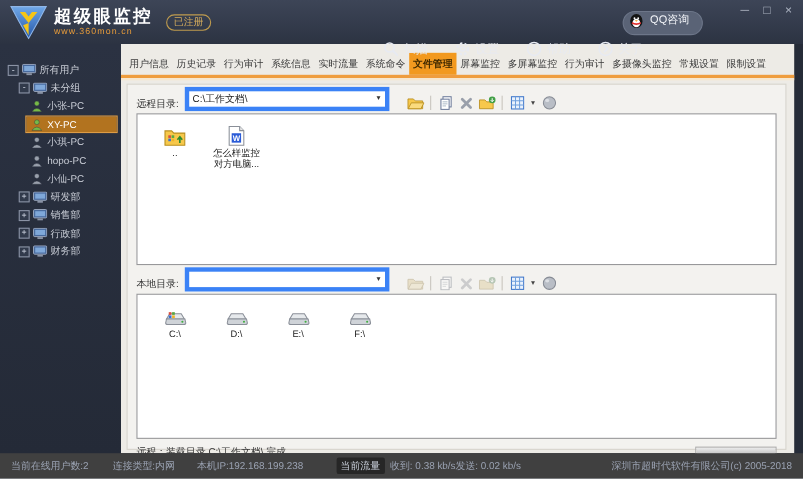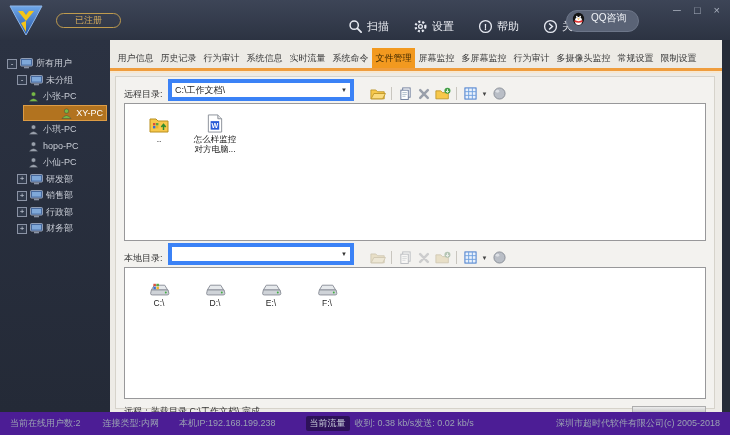--- a/index.html
+++ b/index.html
@@ -5,42 +5,42 @@
   html,body{margin:0;padding:0}
   body{width:730px;height:435px;background:#262c38;font-family:"Liberation Sans","DejaVu Sans",sans-serif;overflow:hidden;-webkit-font-smoothing:antialiased}
   .window{width:730px;height:435px;display:flex;flex-direction:column}
   
   .topbar{flex:0 0 40px;background:linear-gradient(180deg,#3d4557,#2c3342);position:relative;display:flex;align-items:center}
   .brand{display:flex;align-items:center;margin-left:8px}
   .logo{width:36px;height:32px}
   .brand-text{margin-left:5px;display:flex;flex-direction:column}
   .brand-title{font-size:16px;font-weight:bold;color:#fff;letter-spacing:2px;line-height:17px}
   .brand-url{font-size:8px;color:#e89c3a;letter-spacing:1px}
-  .badge{margin-left:12px;border:1px solid #bf9b4e;color:#d2aa5c;border-radius:9px;font-size:9px;padding:2px 18px;line-height:9px}
-  .menu{position:absolute;left:348px;top:0;height:52px;display:flex;align-items:center;gap:24px}
+  .badge{margin-left:12px;border:1px solid #bf9b4e;color:#d2aa5c;border-radius:9px;font-size:9px;padding:2px 6px;line-height:9px}
+  .menu{position:absolute;left:348px;top:0;height:52px;display:flex;align-items:flex-end;gap:24px}
   .menu-item{display:flex;align-items:center;gap:4px;color:#e8eaf0;font-size:11px;cursor:default}
   .micon{width:15px;height:15px;display:inline-block}
   .micon svg{width:15px;height:15px;display:block}
   .qq-btn{position:absolute;left:566px;top:10px;height:20px;border-radius:11px;background:#5a6376;border:1px solid #6d7689;display:flex;align-items:flex-start;gap:5px;padding:0 11px 0 4px;color:#f2f4f8;font-size:10px}
   .qq-icon svg{width:15px;height:15px;display:block}
   .win-controls{position:absolute;right:10px;top:5px;display:flex;gap:13px;color:#aab1bf;font-size:11px;line-height:11px}
   .win-controls span{cursor:default}
   
   .mid{flex:1;display:flex;min-height:0}
   .sidebar{flex:0 0 110px;background:linear-gradient(180deg,#2b3242,#242a37);padding-top:14px;overflow:hidden}
   .titem{display:flex;align-items:center;height:12px;color:#c9cdd6;font-size:9px;margin-top:2.5px;margin-right:4px;padding:1px 3px;white-space:nowrap}
   .titem.selected{background:#b2731f;outline:1px solid #dd9c45;color:#fff}
   .exp{flex:0 0 8px;width:8px;height:8px;border:1px solid #8b93a5;background:#313a4b;color:#d5dbe8;font-size:8px;line-height:7px;text-align:center;margin-right:3px}
   .ticon{width:13px;height:11px;margin-right:3px;flex:0 0 13px}
   .ticon svg{width:13px;height:11px;display:block}
   .content{flex:1;background:#edebe6;margin-right:8px;display:flex;flex-direction:column;min-width:0}
   
   .tabbar{display:flex;align-items:center;height:20px;margin-top:8px;padding:0 4px;white-space:nowrap}
   .tab{font-size:9px;color:#3b3b3b;padding:0 3.5px;line-height:20px;height:20px;cursor:default}
-  .tab.active{background:#f2991f;color:#402a00;font-weight:normal}
+  .tab.active{background:#f2991f;color:#402a00;font-weight:bold}
   .tabstrip{height:3px;background:#ef9d3e}
   .tabstrip2{height:2px;background:#f7e7cf}
   
   .manager{flex:1;margin:3px 7px 3px 5px;border:1px solid #d6d3cb;background:#f3f2ef;padding:6px 8px 4px 8px;display:flex;flex-direction:column;min-height:0}
   .dirrow{display:flex;align-items:flex-end;height:18px;flex:0 0 18px}
   .dirlabel{font-size:9px;color:#333;width:44px;flex:0 0 44px}
   .combo{width:172px;height:14px;background:#fff;border:4px solid #3b82f6;font-size:9px;color:#222;display:flex;align-items:center;padding:0 3px}
   .combo .arrow{margin-left:auto;font-size:6px;color:#333}
   .toolbar{display:flex;align-items:center;margin-left:16px;gap:3px}
   .tbtn{width:16px;height:15px;display:flex;align-items:center;justify-content:center;cursor:default}
@@ -52,21 +52,21 @@
   .panel-remote{flex:0 0 128px;height:128px}
   .panel-local{flex:0 0 122px;height:122px}
   .gap{flex:0 0 6px;height:6px}
   .fitem{width:52px;display:flex;flex-direction:column;align-items:center;margin:3px 2px 0 2px}
   .ficon{height:22px;display:flex;align-items:flex-end;justify-content:center}
   .fname{font-size:8.5px;color:#222;text-align:center;line-height:1.2;max-width:48px;word-break:break-all;margin-top:1px}
   .mfooter{display:flex;align-items:center;margin-top:6px;flex:0 0 12px;font-size:9px;color:#333}
   .progress{margin-left:auto;width:72px;height:9px;border:1px solid #adadad;background:#f4f4f4;overflow:hidden}
   .progress-fill{height:100%;background:linear-gradient(180deg,#ececec,#c9c9c9 55%,#d9d9d9)}
   
-  .statusbar{flex:0 0 23px;background:#4c1d95;display:flex;align-items:center;color:#9aa2b2;font-size:9px;padding:0 10px;white-space:nowrap}
+  .statusbar{flex:0 0 23px;background:#404040;display:flex;align-items:center;color:#9aa2b2;font-size:9px;padding:0 10px;white-space:nowrap}
   .sb-chip{background:rgba(0,0,0,.4);color:#c7cdd8;padding:1px 4px;border-radius:2px}
 </style>
 </head>
 <body>
 
 <div class="window">
 
   <div class="topbar">
     <div class="brand">
       <span class="logo">
@@ -74,20 +74,24 @@
           <defs>
               <linearGradient id="lg1" x1="0" y1="0" x2="0" y2="1">
             <stop offset="0" stop-color="#6fa7e8"></stop>
                 <stop offset="1" stop-color="#2457a8"></stop>
           </linearGradient>
             </defs>
           <path d="M2 2 L34 2 L27 15 L18 31 L9 15 Z" fill="url(#lg1)" stroke="#8fb6e8" stroke-width="1"></path>
           <path d="M10 7 L18 17 L26 7 L21 7 L18 11 L15 7 Z" fill="#f5c518"></path>
           <path d="M18 17 L18 28 L13 19 Z" fill="#f5c518"></path>
         </svg>
+      </span>
+      <span class="brand-text">
+        <span class="brand-title">超级眼监控</span>
+        <span class="brand-url">www.360mon.cn</span>
       </span>
     </div>
     <span class="badge">已注册</span>
     <div class="menu" id="menu">
         <div class="menu-item">
           <span class="micon">
             <svg viewBox="0 0 16 16">
               <circle cx="6.6" cy="6.6" r="4.4" fill="none" stroke="#e7eaf2" stroke-width="1.6"></circle>
               <line x1="10" y1="10" x2="14" y2="14" stroke="#e7eaf2" stroke-width="1.9" stroke-linecap="round"></line>
             </svg>
@@ -168,21 +172,21 @@
         </div>
         <div class="titem" style="margin-left: 24px;">
           <span class="ticon">
             <svg viewBox="0 0 11 11">
               <circle cx="5.5" cy="3.1" r="2.2" fill="#76b947" stroke="#2f3542" stroke-width="0.4"></circle>
               <path d="M1 10.5 q4.5 -6 9 0 z" fill="#76b947" stroke="#2f3542" stroke-width="0.4"></path>
             </svg>
           </span>
           <span class="tlabel">小张-PC</span>
         </div>
-        <div class="titem selected" style="margin-left: 24px; justify-content: flex-end;">
+        <div class="titem selected" style="margin-left: 24px;">
           <span class="ticon">
             <svg viewBox="0 0 11 11">
               <circle cx="5.5" cy="3.1" r="2.2" fill="#76b947" stroke="#2f3542" stroke-width="0.4"></circle>
               <path d="M1 10.5 q4.5 -6 9 0 z" fill="#76b947" stroke="#2f3542" stroke-width="0.4"></path>
             </svg>
           </span>
           <span class="tlabel">XY-PC</span>
         </div>
         <div class="titem" style="margin-left: 24px;">
           <span class="ticon">

